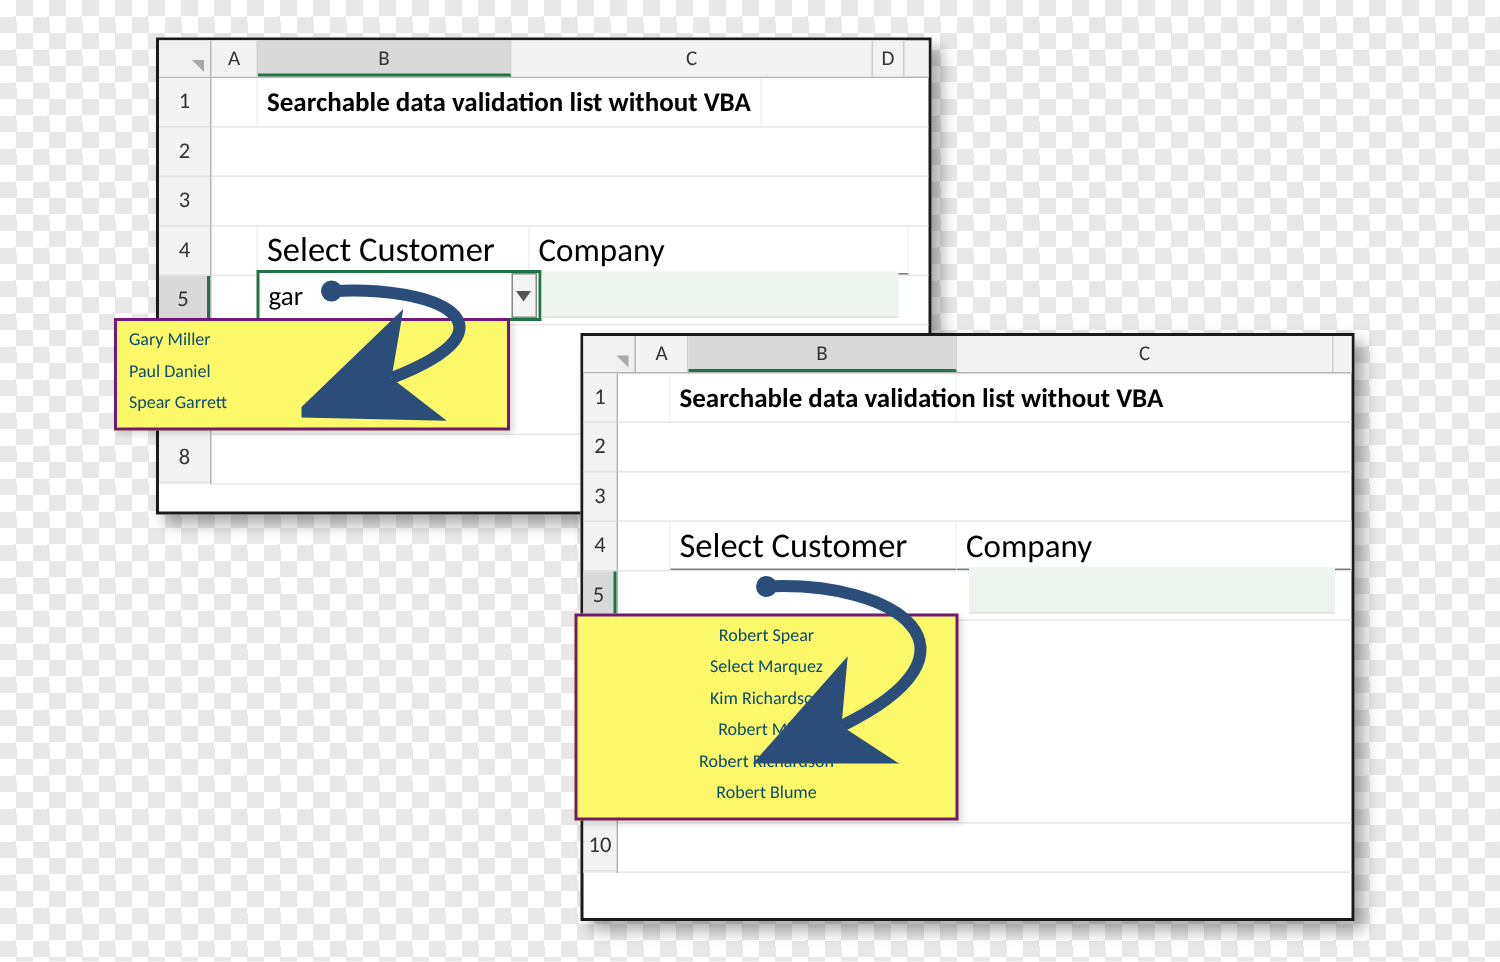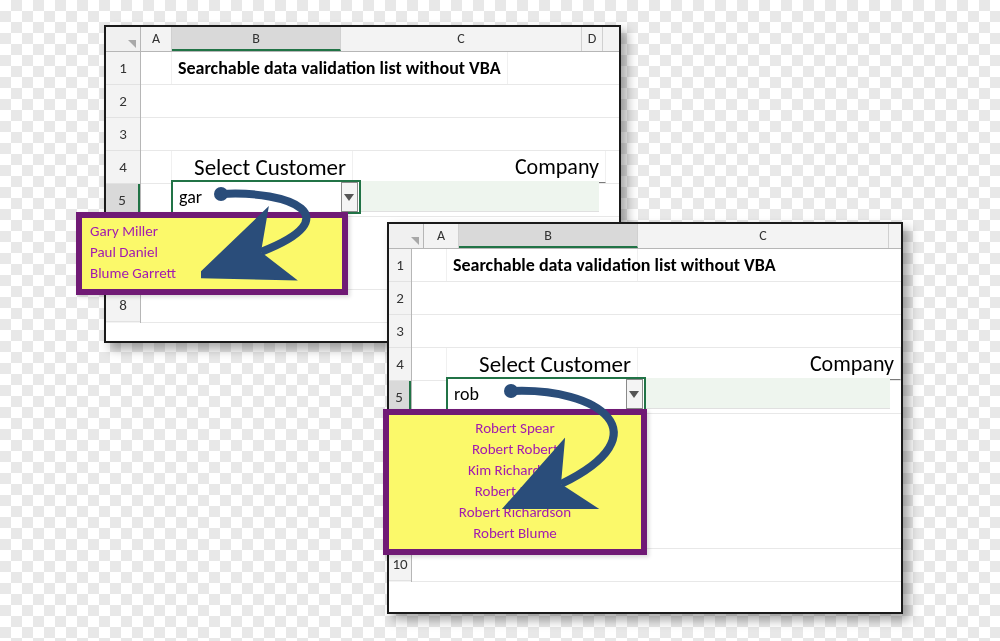--- a/index.html
+++ b/index.html
@@ -63,21 +63,21 @@
   .rh {
     height: 32px;
     line-height: 32px;
     text-align:center;
     font-size:15px;
     color:#333;
     border-bottom:1px solid #e2e2e2;
   }
   .rh.active { background:#d9d9d9; border-right:2px solid #217346;}
   .cells { position:relative; flex:1; }
-  .row { display:flex; height:32px; border-bottom:1px solid #e8e8e8;text-align:right;}
+  .row { display:flex; height:32px; border-bottom:1px solid #e8e8e8;}
   .cell-a{ width:30px; border-right:1px solid #f0f0f0;}
   .cell-b{ width:168px; border-right:1px solid #f0f0f0; padding:0 6px; line-height:32px; font-size:23px;}
   .cell-c{ width:240px; border-right:1px solid #f0f0f0; padding:0 6px; line-height:32px; font-size:22px;}
 
   .title-row .cell-b { font-weight:700; font-size:18px; white-space:nowrap; overflow:visible; width:auto;}
   .hdr-underline { border-bottom:1.5px solid #7a7a7a !important; }
 
   .dv-cell {
     position:absolute;
     border:2px solid #217346;
@@ -99,25 +99,25 @@
   .company-cell{
     position:absolute;
     background:#eef5ee;
     border-bottom:1px solid #e0e0e0;
     height:30px;
   }
 
   .suggest{
     position:absolute;
     background:#fbf96a;
-    border:6px solid #701a75;
+    border:2px solid #701a75;
     padding:3px 8px 5px 8px;
-    font-size:15px;
+    font-size:12px;
     line-height:21px;
-    color:#a21caf;
+    color:#0c4a6e;
     box-shadow: 2px 2px 4px rgba(0,0,0,.15);
   }
 
   .arrow { position:absolute; pointer-events:none; }
 
   
   #panel2 .ch-a{width:34px;}
   #panel2 .ch-b{width:178px;}
   #panel2 .ch-c{width:250px;}
   #panel2 .cell-a{width:34px;}
@@ -165,21 +165,21 @@
         <input value="gar" style="">
         <div class="dv-drop"></div>
       </div>
       <div class="company-cell" style="left:220px; top:129px; width:238px;"></div>
     </div>
   </div>
 
   <div class="suggest" style="left:-30px; top:185px; width:244px;">
     <div>Gary Miller</div>
     <div>Paul Daniel</div>
-    <div>Blume Garrett</div>
+    <div>Spear Garrett</div>
   </div>
 
   <svg class="arrow" style="left:95px; top:155px;" width="180" height="100">
     <defs>
         <marker id="ah1" markerWidth="14" markerHeight="14" refX="3" refY="5" orient="auto">
       <path d="M0,0 L12,5 L0,10 L3,5 Z" fill="#2a4d7a"></path>
         </marker>
       </defs>
     <circle cx="20" cy="12" r="7" fill="#2a4d7a"></circle>
     <path d="M20,12 C90,8 150,35 60,70" stroke="#2a4d7a" stroke-width="8" fill="none" marker-end="url(#ah1)"></path>
@@ -212,31 +212,27 @@
       <div class="row"></div>
       <div class="row">
         <div class="cell-a"></div>
         <div class="cell-b hdr-underline">Select Customer</div>
         <div class="cell-c hdr-underline">Company</div>
       </div>
       <div class="row"></div>
       <div class="row" style="height:134px"></div>
       <div class="row"></div>
 
-      <div class="dv-cell" style="left:34px; top:128px; width:196px;">
-        <input value="rob" style="">
-        <div class="dv-drop"></div>
-      </div>
       <div class="company-cell" style="left:234px; top:129px; width:244px;"></div>
     </div>
   </div>
 
   <div class="suggest" style="left:-6px; top:185px; width:236px;text-align:center;">
     <div>Robert Spear</div>
-    <div>Robert Robert</div>
+    <div>Select Marquez</div>
     <div>Kim Richardson</div>
     <div>Robert Miller</div>
     <div>Robert Richardson</div>
     <div>Robert Blume</div>
   </div>
 
   <svg class="arrow" style="left:100px; top:155px;" width="200" height="130">
     <defs>
         <marker id="ah2" markerWidth="14" markerHeight="14" refX="3" refY="5" orient="auto">
       <path d="M0,0 L12,5 L0,10 L3,5 Z" fill="#2a4d7a"></path>

